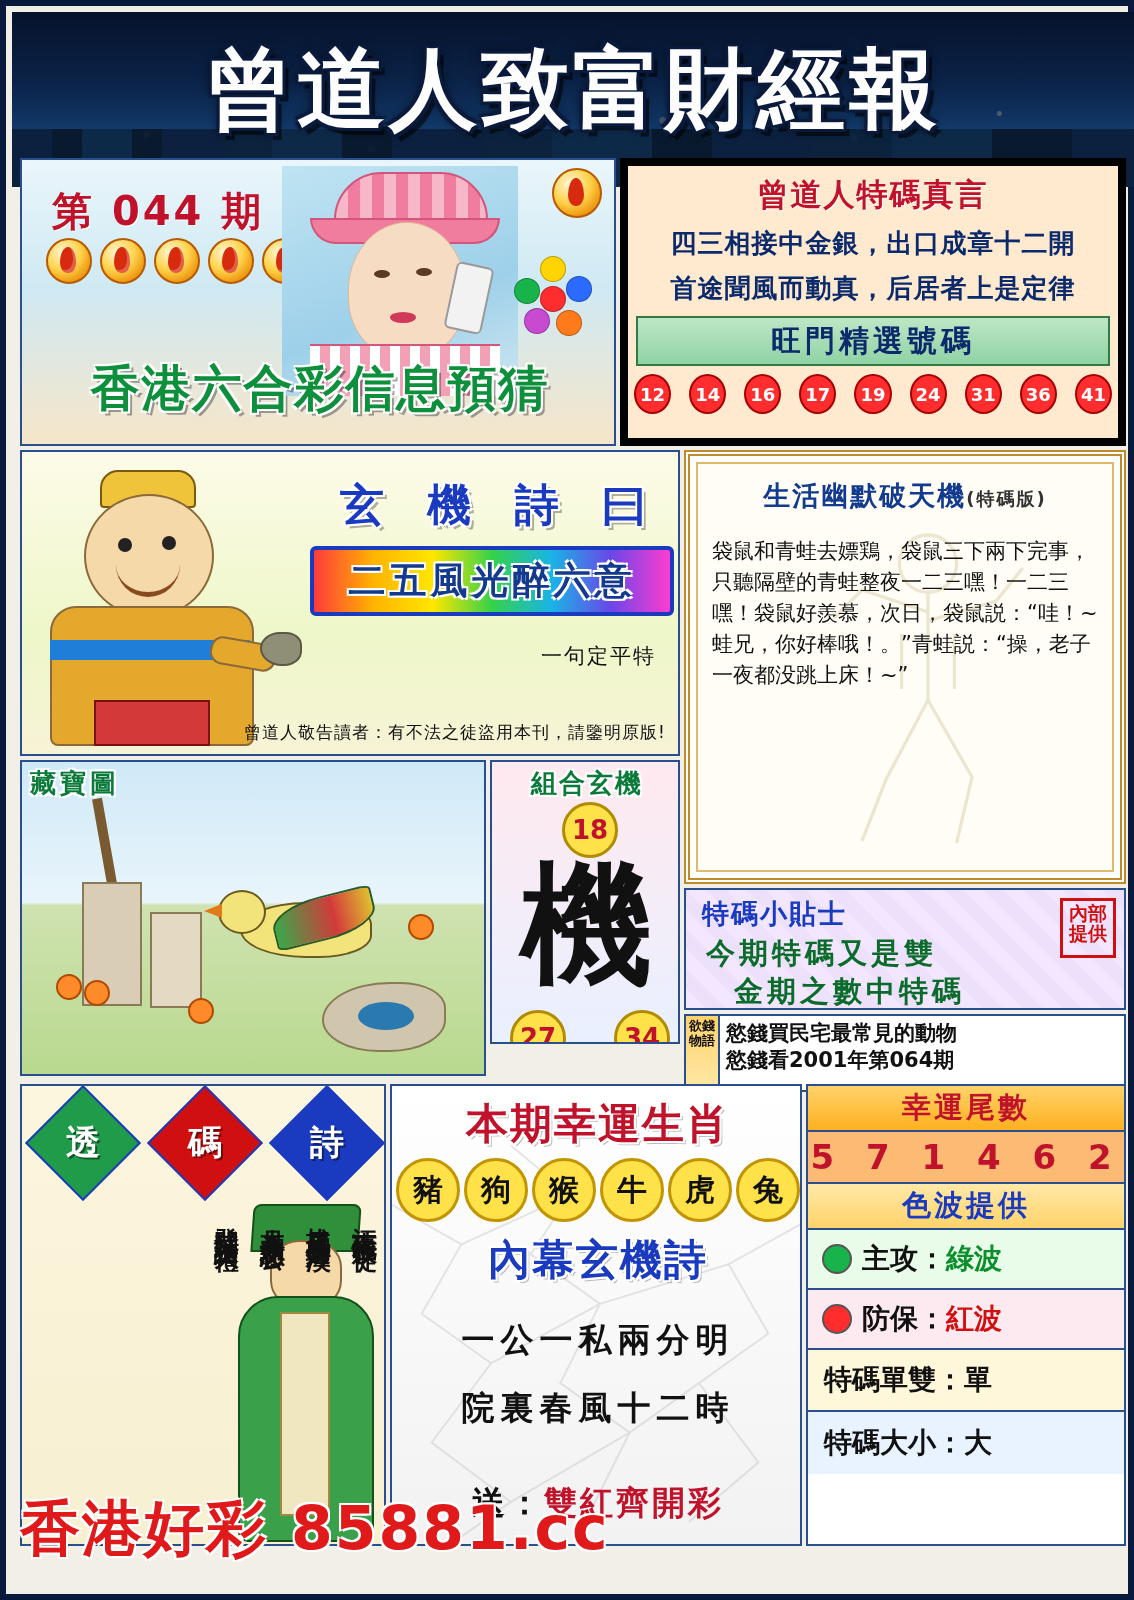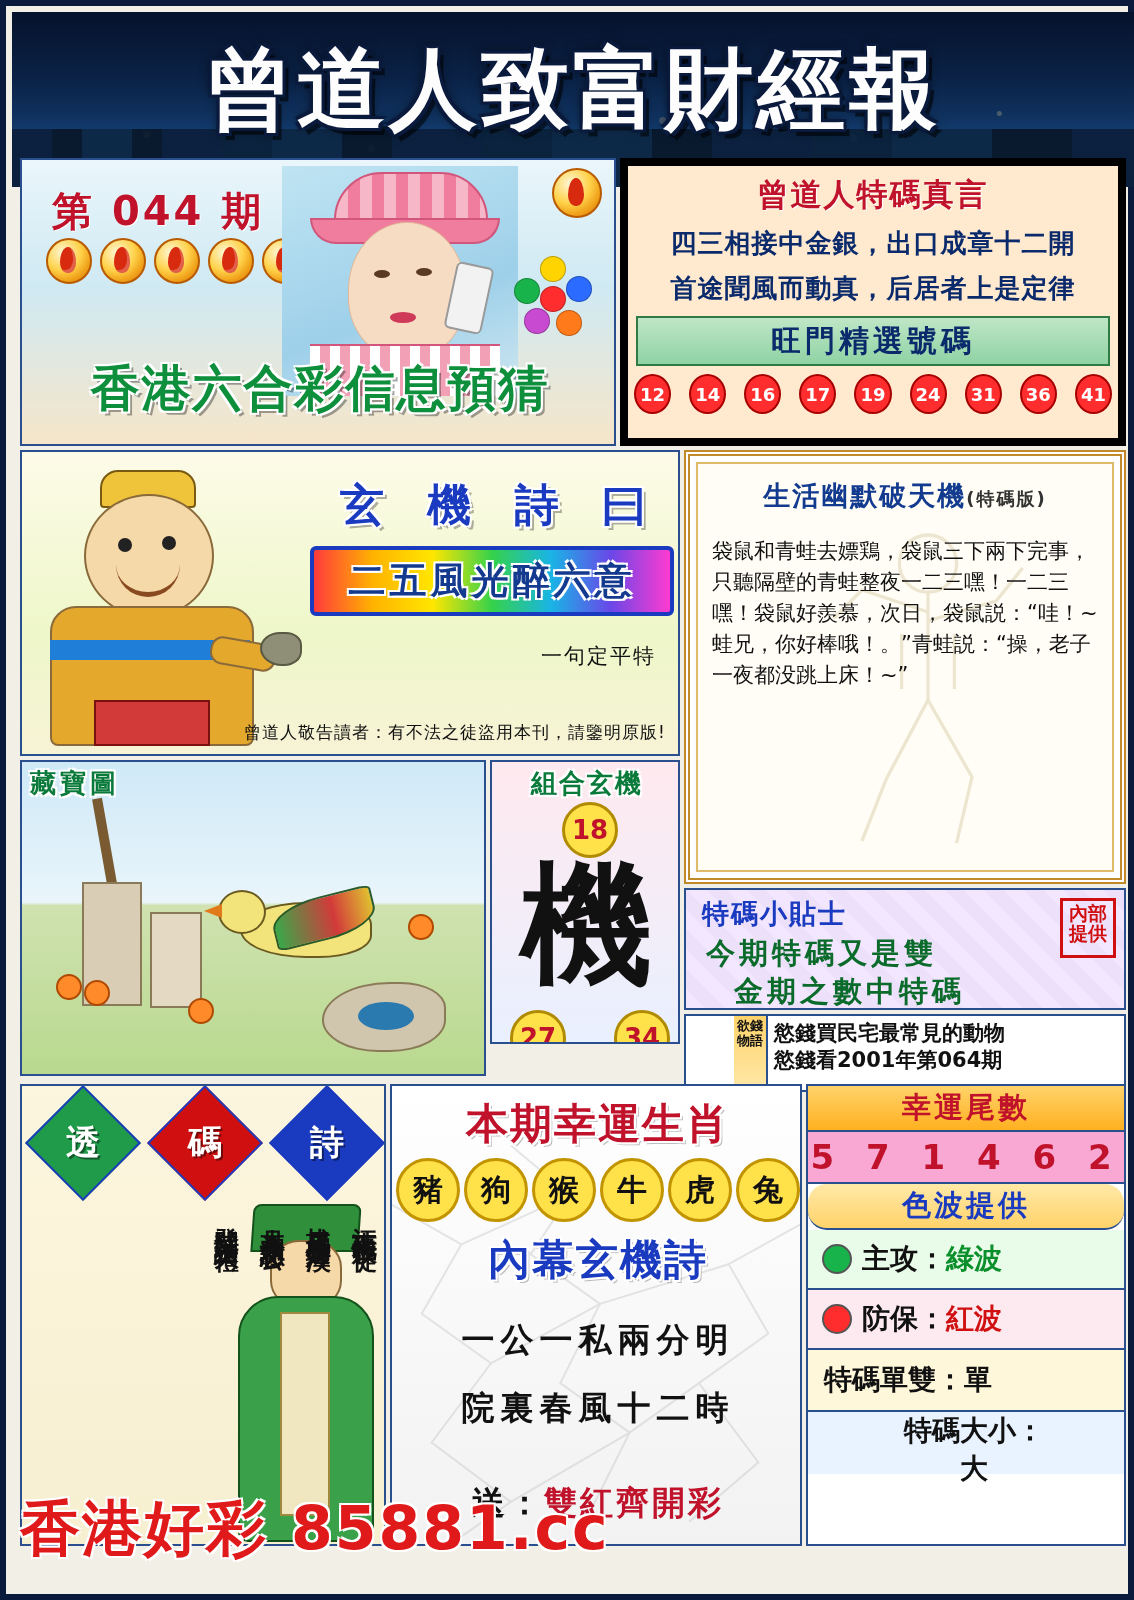--- a/index.html
+++ b/index.html
@@ -243,21 +243,21 @@
   .tips-title{position:absolute;left:16px;top:6px;font-size:27px;font-weight:bold;color:#1a3bbf;letter-spacing:2px;}
   .tips-l1{position:absolute;left:20px;top:44px;font-size:29px;font-weight:bold;color:#0a6b2a;letter-spacing:4px;}
   .tips-l2{position:absolute;left:48px;top:82px;font-size:29px;font-weight:bold;color:#0a6b2a;letter-spacing:4px;}
   .tips-stamp{
     position:absolute;right:8px;top:8px;width:56px;height:60px;border:3px solid #d01010;color:#d01010;
     font-size:19px;font-weight:bold;line-height:20px;text-align:center;padding-top:2px;box-sizing:border-box;
   }
   
   .animal{
     position:absolute;left:678px;top:1008px;width:442px;height:78px;
-    background:#fff;border:2px solid #2a4f8f;box-sizing:border-box;overflow:hidden;display:flex;padding-left:48px;
+    background:#fff;border:2px solid #2a4f8f;box-sizing:border-box;overflow:hidden;display:flex;
   }
   .animal-tag{
     width:34px;background:linear-gradient(180deg,#ffd36a,#ffe8a8);border-right:2px solid #2a4f8f;
     font-size:13px;font-weight:bold;color:#111;text-align:center;line-height:15px;padding-top:2px;box-sizing:border-box;
   }
   .animal-text{flex:1;padding:4px 6px;font-size:21px;font-weight:bold;color:#111;line-height:27px;}
   
   .tm{
     position:absolute;left:14px;top:1078px;width:366px;height:462px;
     background:linear-gradient(180deg,#fdf6df,#f6efd0);
@@ -315,22 +315,22 @@
     color:#c0122a;letter-spacing:3px;white-space:nowrap;
   }
   .zod-send b{color:#111;}
   
   .rt{
     position:absolute;left:800px;top:1078px;width:320px;height:462px;
     border:2px solid #2a4f8f;box-sizing:border-box;overflow:hidden;background:#fff;
   }
   .rt-row{box-sizing:border-box;border-bottom:2px solid #2a4f8f;display:flex;align-items:center;justify-content:center;}
   .rt-h{height:46px;background:linear-gradient(180deg,#ffd36a,#ffb020);font-size:29px;font-weight:bold;color:#c0122a;letter-spacing:3px;}
-  .rt-tail{height:52px;background:#f9a8d4;font-size:34px;font-weight:bold;color:#c0122a;letter-spacing:10px;}
-  .rt-h2{height:46px;background:linear-gradient(180deg,#ffe9a8,#ffd36a);font-size:29px;font-weight:bold;color:#1a3bbf;letter-spacing:3px;border-radius:19px;}
+  .rt-tail{height:52px;background:#fdba74;font-size:34px;font-weight:bold;color:#c0122a;letter-spacing:10px;}
+  .rt-h2{height:46px;background:linear-gradient(180deg,#ffe9a8,#ffd36a);font-size:29px;font-weight:bold;color:#1a3bbf;letter-spacing:3px;}
   .rt-wave{height:60px;background:#e9fbe9;justify-content:flex-start;padding-left:14px;font-size:28px;font-weight:bold;color:#111;}
   .rt-wave.p{background:#fdeaf0;}
   .rt-kv{height:62px;background:#fff7da;justify-content:flex-start;padding-left:16px;font-size:28px;font-weight:bold;color:#111;}
   .rt-kv.alt{background:#e8f3ff;}
   .wave-dot{width:26px;height:26px;border-radius:50%;margin-right:10px;border:2px solid #555;}
   .val-g{color:#0a8f2a;}
   .val-r{color:#d01010;}
   .val-b{color:#111;}
   
   .footer{
@@ -553,20 +553,20 @@
     </div>
     <div class="rt-row rt-wave p">
       <span class="wave-dot" style="background:#ff2d2d;"></span>
       <span>防保：</span>
       <span class="val-r">紅波</span>
     </div>
     <div class="rt-row rt-kv">
       <span>特碼單雙：</span>
       <span class="val-b">單</span>
     </div>
-    <div class="rt-row rt-kv alt" style="border-bottom:none;flex-direction:column;">
+    <div class="rt-row rt-kv alt" style="border-bottom:none;">
       <span>特碼大小：</span>
       <span class="val-b">大</span>
     </div>
   </div>
 
   <div class="watermark">香港好彩 85881.cc</div>
 </div>
 
 </body></html>

